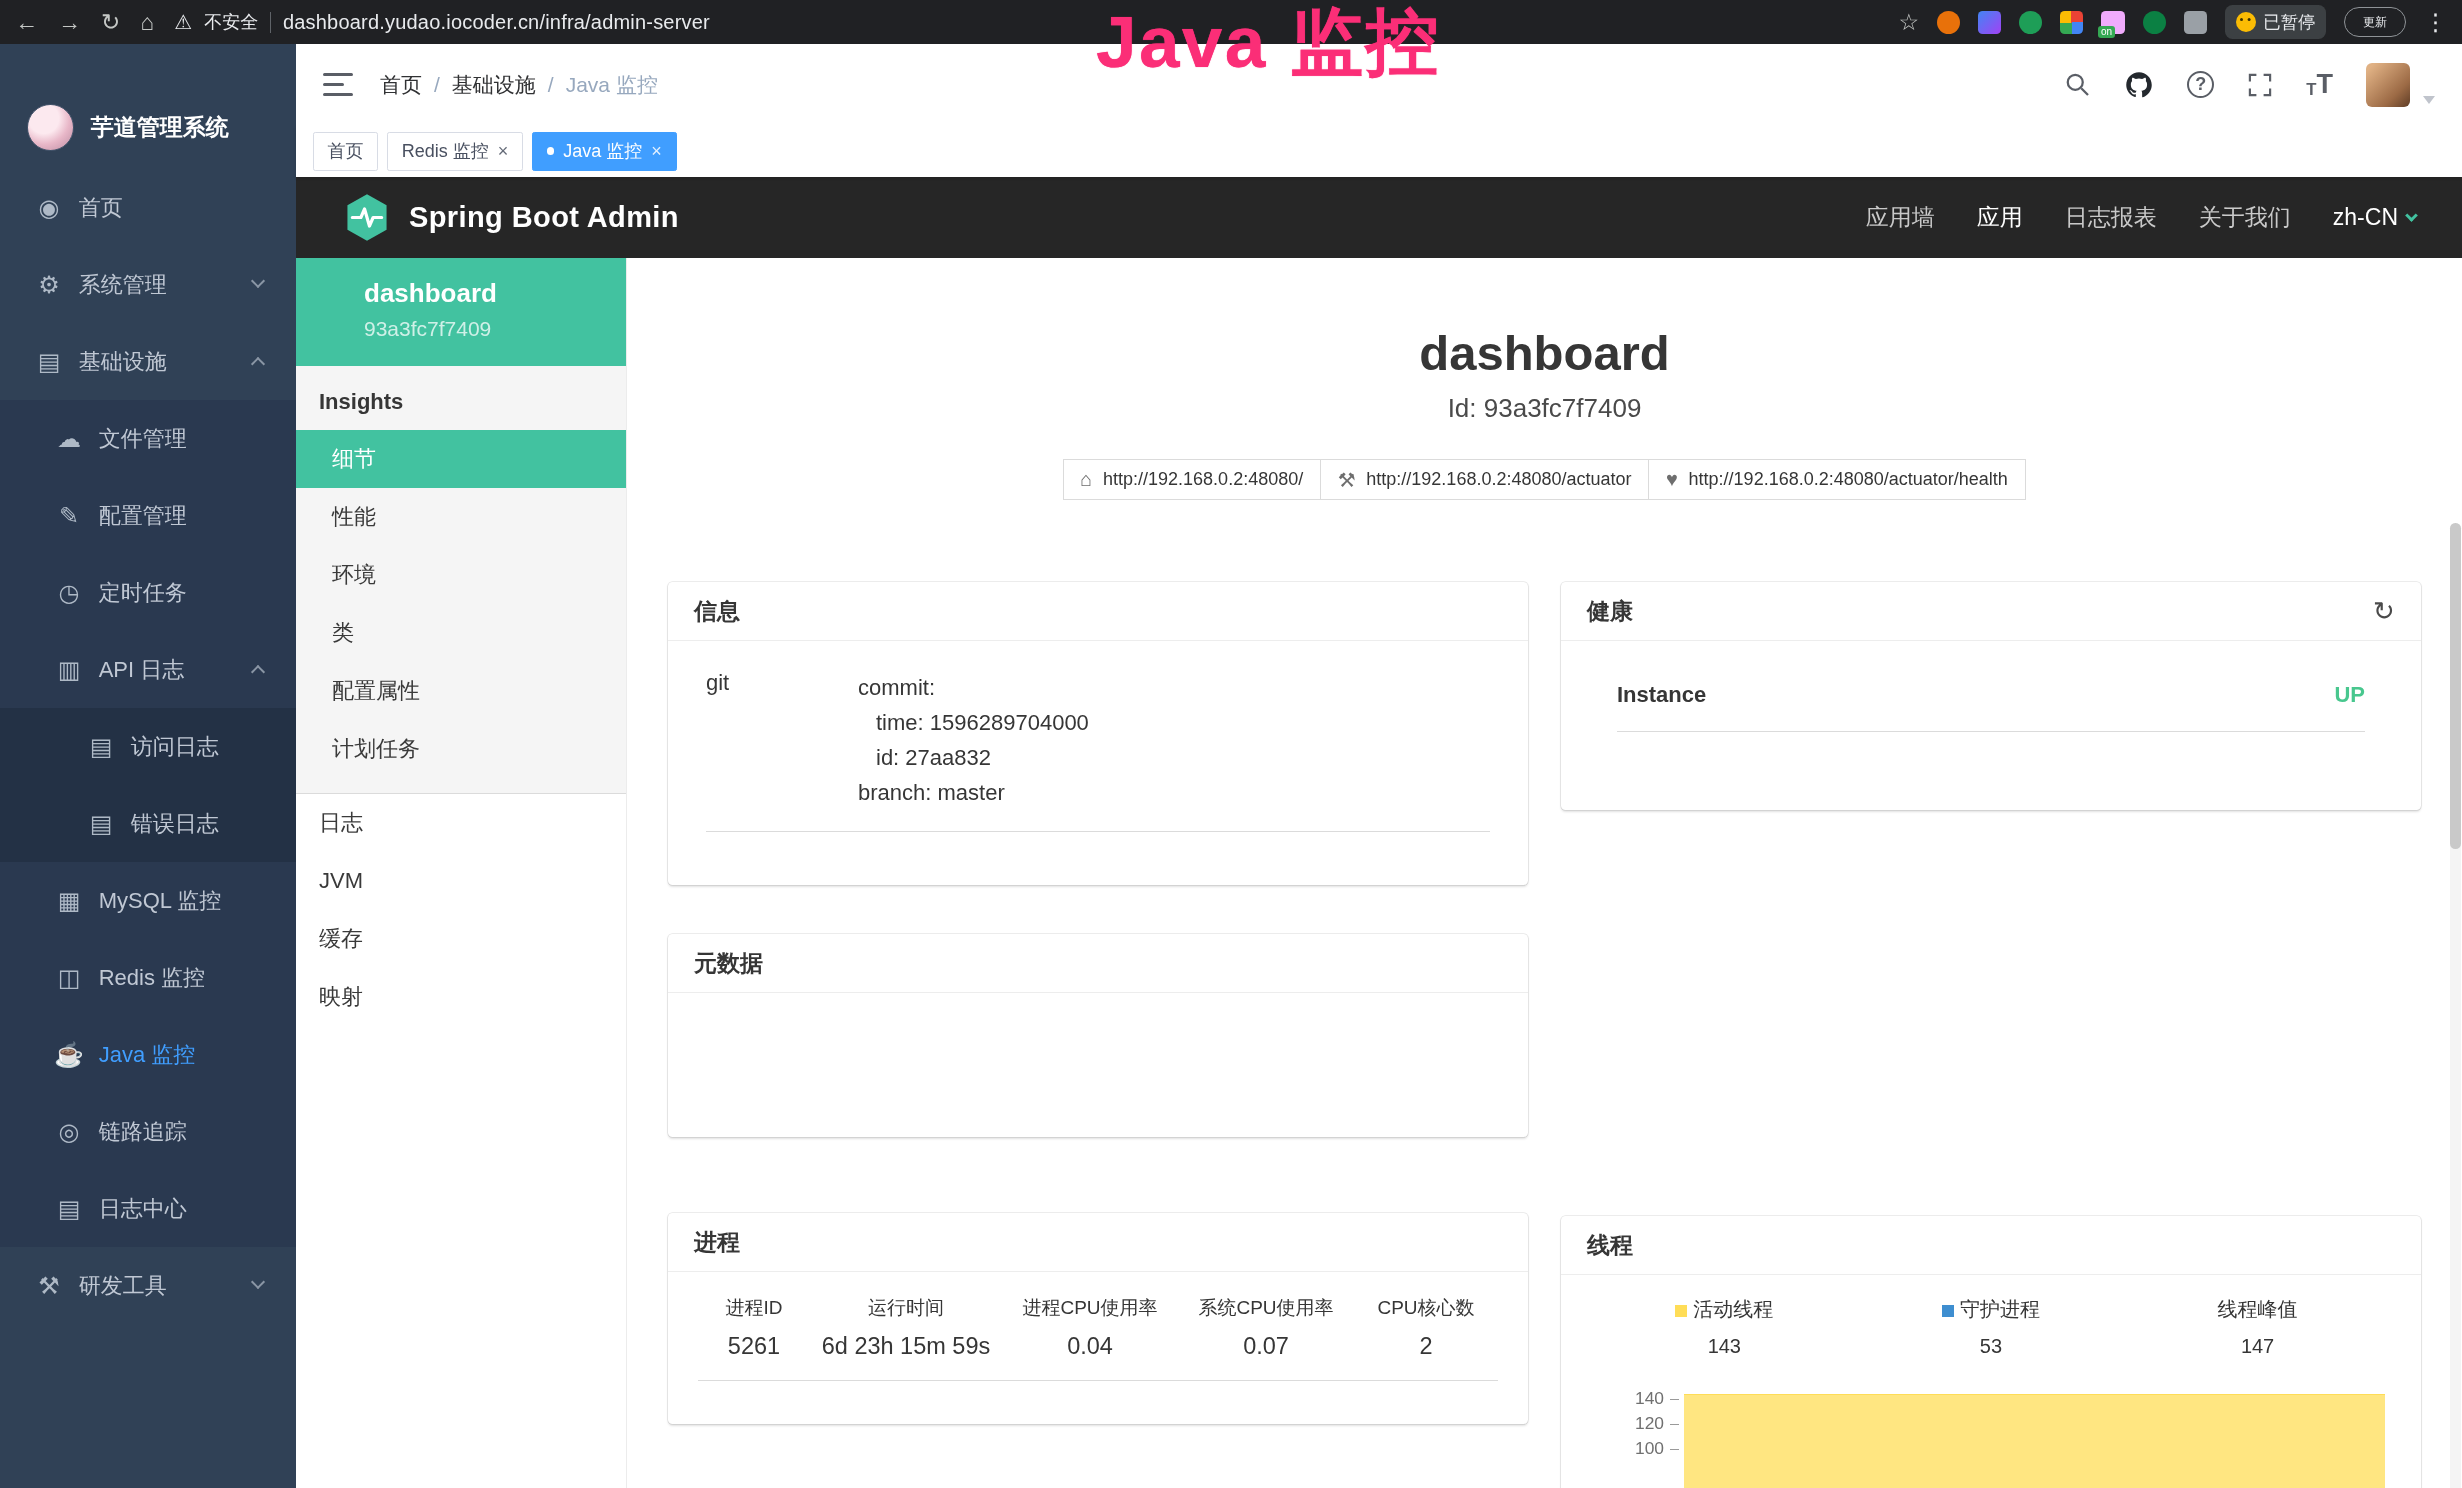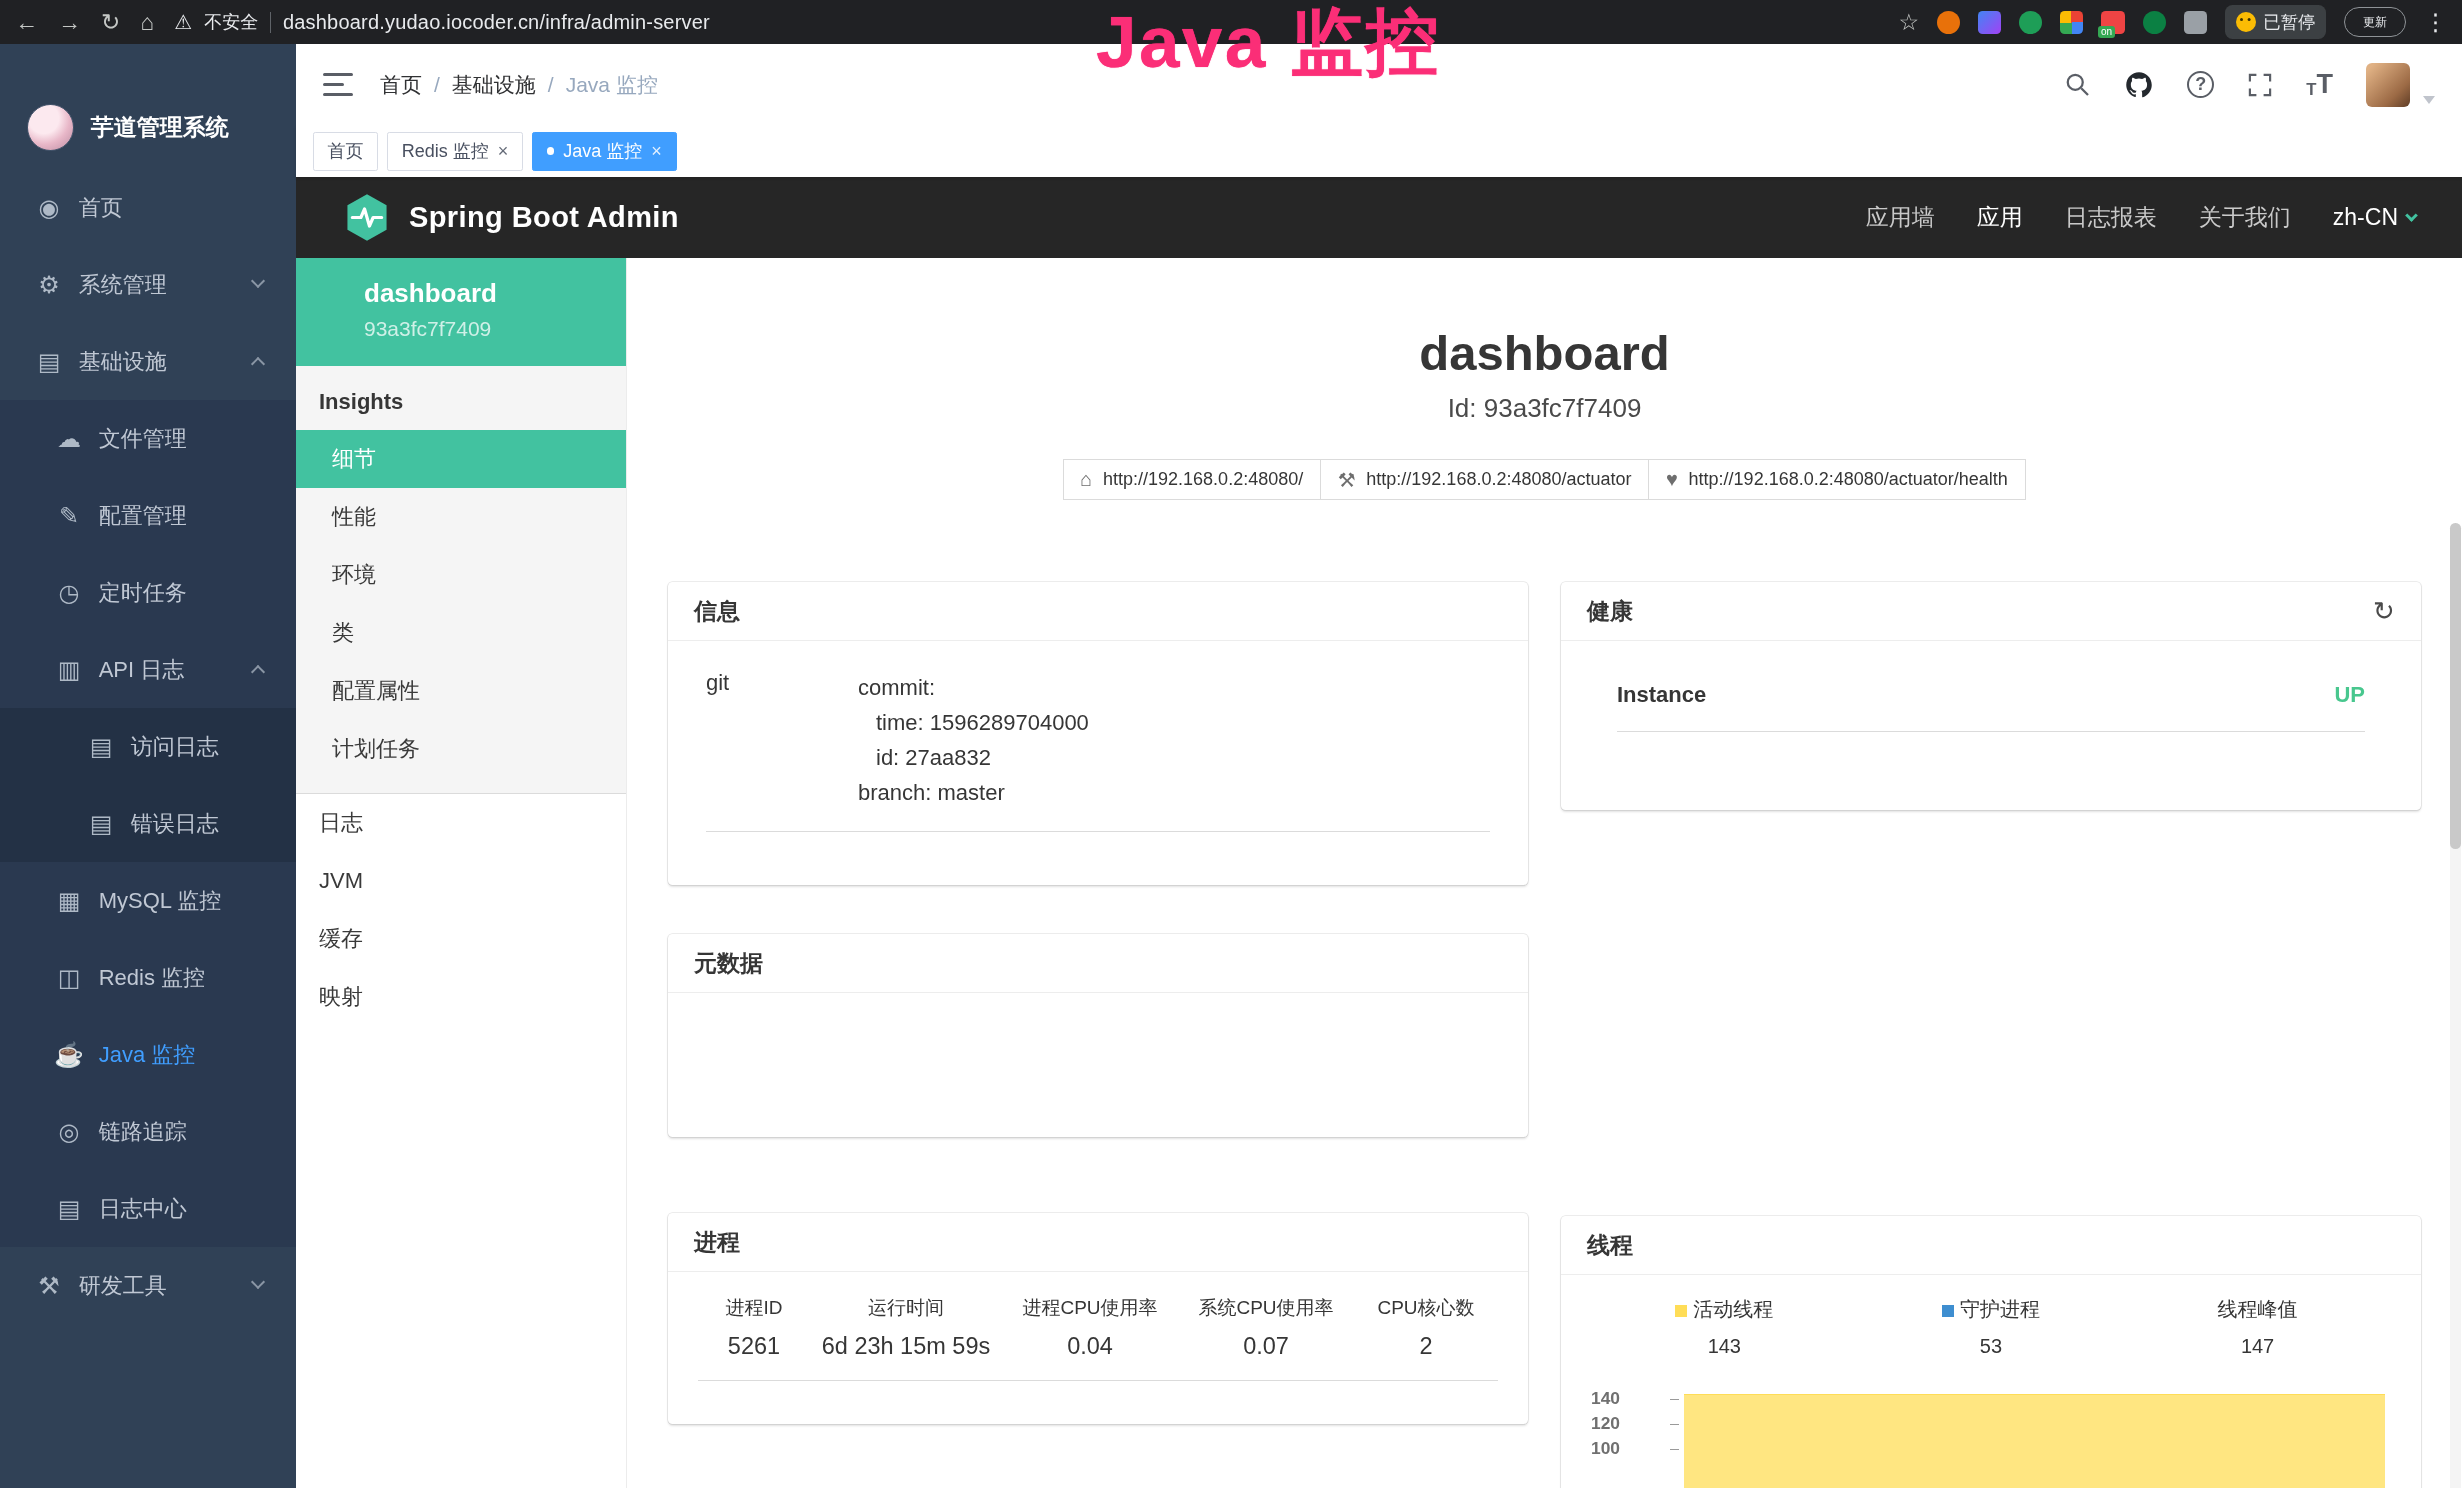--- a/index.html
+++ b/index.html
@@ -11,21 +11,21 @@
   .nav-glyph { font-size:23px; color:#c4c7c5; line-height:1; }
   .url-area { display:flex; align-items:center; gap:12px; }
   .warn { font-size:20px; color:#e8eaed; }
   .sec-label { font-size:18px; color:#e8eaed; }
   .vsep { width:0.8px; height:21px; background:#5f6368; }
   .url { font-size:20px; color:#e8eaed; letter-spacing:0.2px; }
   .chrome-right { margin-left:auto; display:flex; align-items:center; gap:18px; }
   .ext { width:23px; height:23px; border-radius:50%; }
   .ext.sq { border-radius:4.6px; }
   .ext-grid { width:23px; height:23px; border-radius:4.6px; background:conic-gradient(#ea4335 0 25%, #4285f4 0 50%, #34a853 0 75%, #fbbc04 0); }
-  .ext-on { position:relative; width:20px; height:23px; border-radius:4.6px; background:#ef4444;padding-left:24px; }
+  .ext-on { position:relative; width:20px; height:23px; border-radius:4.6px; background:#f0abfc;padding-left:24px; }
   .ext-on .chip { position:absolute; left:-3px; bottom:-4.6px; background:#34a853; color:#fff; font-size:10px; padding:0 3px; border-radius:3px; line-height:12px; }
   .paused { display:flex; align-items:center; gap:7.6px; background:#3c4043; border-radius:7.6px; padding:4.6px 10.6px; }
   .face { width:20px; height:20px; border-radius:50%; background:#fbbc04; position:relative; }
   .face::before { content:""; position:absolute; left:4.6px; top:6px; width:3px; height:3px; border-radius:50%; background:#3c3000; box-shadow:7.6px 0 0 #3c3000; }
   .paused-label { font-size:17.4px; color:#e8eaed; }
   .update-pill { border:0.8px solid #8f9397; border-radius:758px; padding:5.3px 18px; font-size:12px; color:#e8eaed; }
   .kebab { font-size:23px; color:#e8eaed; }
 
   
   #annotation { position:absolute; left:1096px; top:-6px; z-index:99; font-size:73px; font-weight:700; color:#fb2e77; letter-spacing:2.3px; text-shadow:0 0 0.8px #fb2e77; }
@@ -114,21 +114,21 @@
   .proc-row { display:flex; text-align:center; }
   .proc-row .c1{width:14%}.proc-row .c2{width:24%}.proc-row .c3{width:22%}.proc-row .c4{width:22%}.proc-row .c5{width:18%}
   .proc-h { font-size:19px; }
   .proc-v { font-size:23.5px; margin-top:12px; }
   .legend-row { display:flex; text-align:center; }
   .legend-row .leg { width:33.33%; font-size:20px; }
   .sw { display:inline-block; width:12px; height:12px; margin-right:6px; vertical-align:-0.8px; }
   .sw.yellow { background:#ffdd57; } .sw.blue { background:#3e8ed0; }
   .leg-v { font-size:23.5px; margin-top:12px; }
   .chart { margin-top:30px; position:relative; height:228px; }
-  .ytick { position:absolute; left:0; width:73px; text-align:left; font-size:17.4px; color:#707070;font-weight:bold; }
+  .ytick { position:absolute; left:0; width:73px; text-align:right; font-size:17.4px; color:#707070; }
   .tickline { position:absolute; left:79px; width:9px; border-top:1.5px solid #9a9a9a; }
   .area { position:absolute; left:93px; right:6px; top:6px; bottom:-7.6px; background:rgba(255,221,87,.75); border-top:1.5px solid #ffdd57; }
 
   .vscroll { position:absolute; right:1.5px; top:265px; width:10.6px; height:1213px; background:#f4f4f4; border-radius:5.3px; }
   .vscroll .thumb { width:100%; height:326px; background:#c9c9c9; border-radius:5.3px; }
 
   svg { display:block; }
 </style>
 </head>
 <body>

